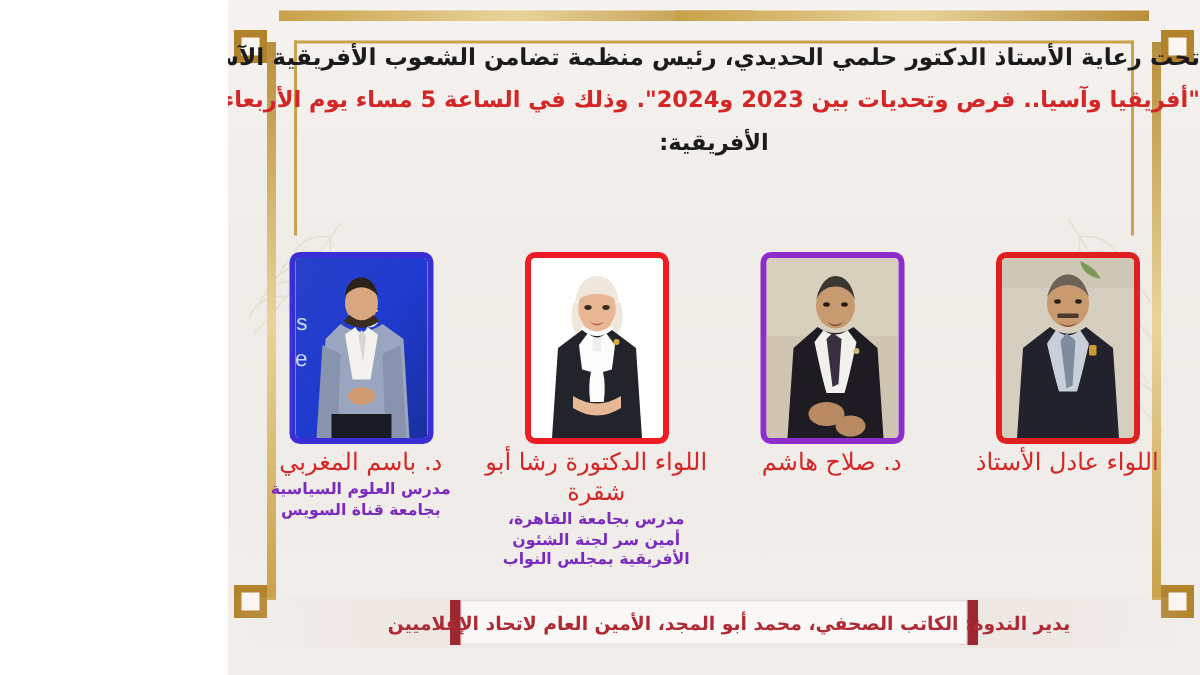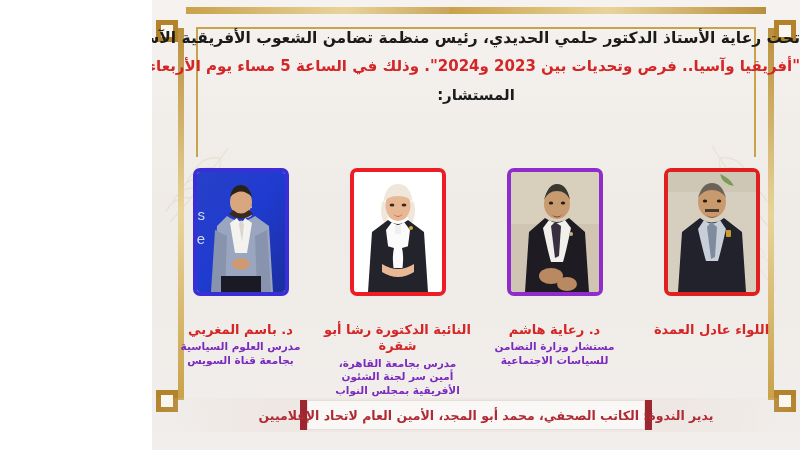--- a/index.html
+++ b/index.html
@@ -106,23 +106,23 @@
     position: relative;
     box-sizing: border-box;
     background: #ddd;
   }
   .photo-inner {
     position: absolute;
     inset: 0;
     overflow: hidden;
   }
   .sp-name {
-    margin-top: 26px;
-    font-size: 13px;
-    font-weight: bold;
+    margin-top: 2px;
+    font-size: 16px;
+    font-weight: normal;
     color: #d42626;
     line-height: 1.25;
   }
   .sp-title {
     margin-top: 2px;
     font-size: 10.5px;
     font-weight: bold;
     color: #7a2bbd;
     line-height: 1.3;
     padding: 0 6px;
@@ -219,21 +219,21 @@
   <div class="inner-line" style="right:44px; top:27px; width:2px; height:130px;"></div>
 
   <div class="corner-sq" style="left:4px; top:20px;"></div>
   <div class="corner-sq" style="right:4px; top:20px;"></div>
   <div class="corner-sq" style="left:4px; top:390px;"></div>
   <div class="corner-sq" style="right:4px; top:390px;"></div>
 
   <div class="text-block">
     <span class="hl">تحت رعاية الأستاذ الدكتور حلمي الحديدي، رئيس منظمة تضامن الشعوب الأفريقية الآسيوية</span>
     <span class="hl red">"أفريقيا وآسيا.. فرص وتحديات بين 2023 و2024". وذلك في الساعة 5 مساء يوم الأربعاء 20 ديسمبر.</span>
-    <span class="speakers-label">المستشار:</span>
+    <span class="speakers-label">الأفريقية:</span>
   </div>
 
   <div class="speakers">
 
     <div class="speaker">
       <div class="photo-frame" style="border-color:#3a2fd6;">
         <div class="photo-inner">
           <svg width="100%" height="100%" viewBox="0 0 88 120" preserveAspectRatio="xMidYMid slice">
             <defs>
               <linearGradient id="bg1" x1="0" y1="0" x2="1" y2="1">
@@ -280,21 +280,21 @@
             <path d="M34 48 q10 8 20 0 l16 12 l4 60 l-60 0 l4 -60z" fill="#23232c"></path>
             <path d="M38 50 q6 6 12 0 l6 8 q-3 26 -6 38 l-12 0 q-3 -12 -6 -38z" fill="#fbfbfb"></path>
             <path d="M41 52 q3 3 6 0 l0 10 l-6 0z" fill="#efefef"></path>
             <path d="M26 72 q-6 24 2 48 l18 0 q-10 -26 -6 -44z" fill="#23232c"></path>
             <path d="M62 72 q6 24 -2 48 l-18 0 q10 -26 6 -44z" fill="#23232c"></path>
             <path d="M28 92 q16 10 32 0 l0 8 q-16 10 -32 0z" fill="#e8b894"></path>
             <circle cx="57" cy="56" r="2" fill="#d4af37"></circle>
           </svg>
         </div>
       </div>
-      <div class="sp-name">النائبة الدكتورة رشا أبو شقرة</div>
+      <div class="sp-name">اللواء الدكتورة رشا أبو شقرة</div>
       <div class="sp-title">مدرس بجامعة القاهرة، أمين سر لجنة الشئون الأفريقية بمجلس النواب</div>
     </div>
 
     <div class="speaker">
       <div class="photo-frame" style="border-color:#8e2ccc;">
         <div class="photo-inner">
           <svg width="100%" height="100%" viewBox="0 0 88 120" preserveAspectRatio="xMidYMid slice">
             <rect width="88" height="120" fill="#ded6c6"></rect>
             <rect x="0" y="0" width="88" height="52" fill="#d8cfbd"></rect>
             <rect x="0" y="52" width="88" height="68" fill="#cfc5b2"></rect>
@@ -306,22 +306,21 @@
             <path d="M34 46 q12 8 24 0 l16 14 l4 60 l-64 0 l4 -60z" fill="#1e1c22"></path>
             <path d="M38 48 q8 6 16 0 l6 8 q-5 24 -8 34 l-12 0 q-3 -10 -8 -34z" fill="#f2f0ec"></path>
             <path d="M44 50 l6 4 l-2 30 l-4 2 l-4 -32z" fill="#3a2f3f"></path>
             <path d="M22 74 q-8 22 -4 46 l22 0 q-12 -24 -8 -42z" fill="#1e1c22"></path>
             <ellipse cx="40" cy="104" rx="12" ry="8" fill="#b98a62"></ellipse>
             <ellipse cx="56" cy="112" rx="10" ry="7" fill="#b98a62"></ellipse>
             <circle cx="60" cy="62" r="2" fill="#c9b27a"></circle>
           </svg>
         </div>
       </div>
-      <div class="sp-name">د. رعاية هاشم</div>
-      <div class="sp-title">مستشار وزارة التضامن للسياسات الاجتماعية</div>
+      <div class="sp-name">د. صلاح هاشم</div>
     </div>
 
     <div class="speaker">
       <div class="photo-frame" style="border-color:#e02020;">
         <div class="photo-inner">
           <svg width="100%" height="100%" viewBox="0 0 88 120" preserveAspectRatio="xMidYMid slice">
             <rect width="88" height="120" fill="#d6cfc0"></rect>
             <rect x="0" y="0" width="88" height="20" fill="#cfc7b6"></rect>
             <path d="M52 2 q10 4 14 12 q-12 -2 -14 -12z" fill="#7c9a58"></path>
             <ellipse cx="44" cy="30" rx="14" ry="16" fill="#c99a6e"></ellipse>
@@ -332,21 +331,21 @@
             <path d="M38 43 q6 4 12 0 q-6 6 -12 0z" fill="#8a5238"></path>
             <path d="M32 46 q12 9 24 0 l18 14 l4 60 l-68 0 l4 -60z" fill="#22222c"></path>
             <path d="M36 48 q8 7 16 0 l6 9 q-5 22 -8 32 l-12 0 q-3 -10 -8 -32z" fill="#c9cfd8"></path>
             <path d="M43 50 l6 5 l-2 30 l-4 2 l-4 -32z" fill="#7f8c9e"></path>
             <path d="M20 76 q-8 22 -4 44 l24 0 q-12 -22 -8 -40z" fill="#22222c"></path>
             <path d="M68 76 q8 22 4 44 l-24 0 q12 -22 8 -40z" fill="#22222c"></path>
             <rect x="58" y="58" width="5" height="7" rx="1" fill="#cc9b2e"></rect>
           </svg>
         </div>
       </div>
-      <div class="sp-name">اللواء عادل العمدة</div>
+      <div class="sp-name">اللواء عادل الأستاذ</div>
     </div>
 
   </div>
 
   <div class="banner-wash"></div>
   <div class="banner">
     <span class="banner-text">يدير الندوة: الكاتب الصحفي، محمد أبو المجد، الأمين العام لاتحاد الإعلاميين</span>
   </div>
 
 </div>

